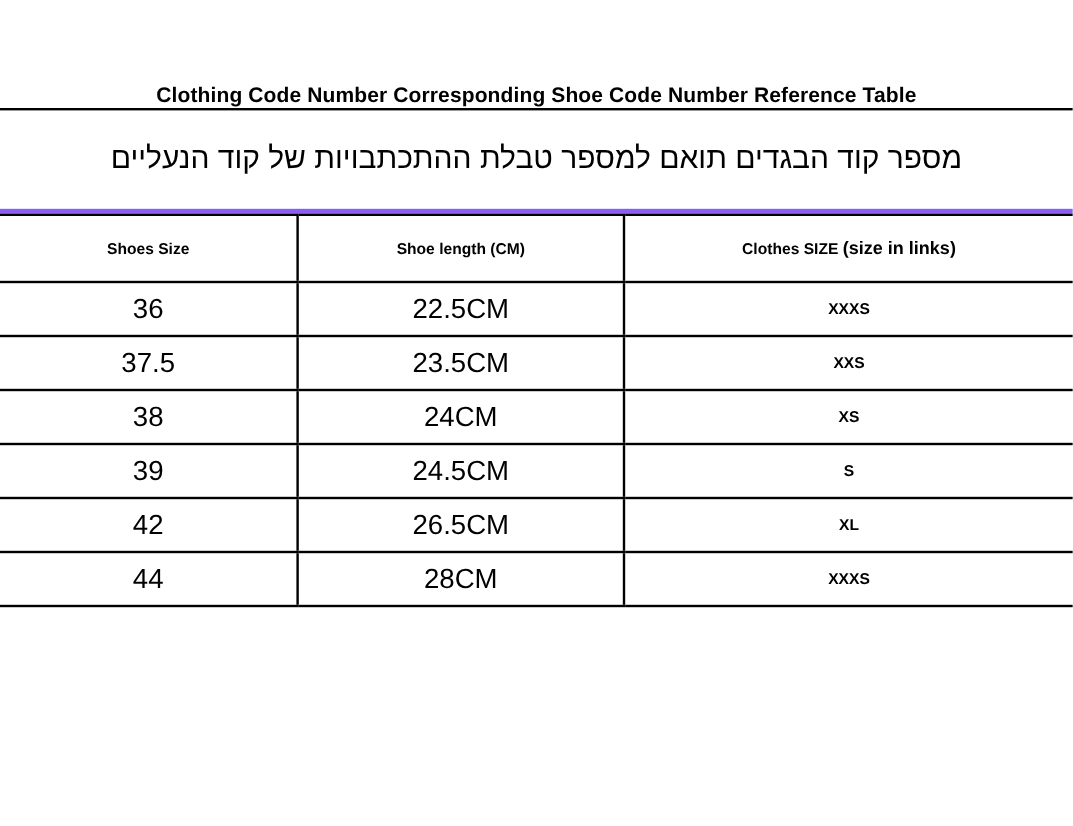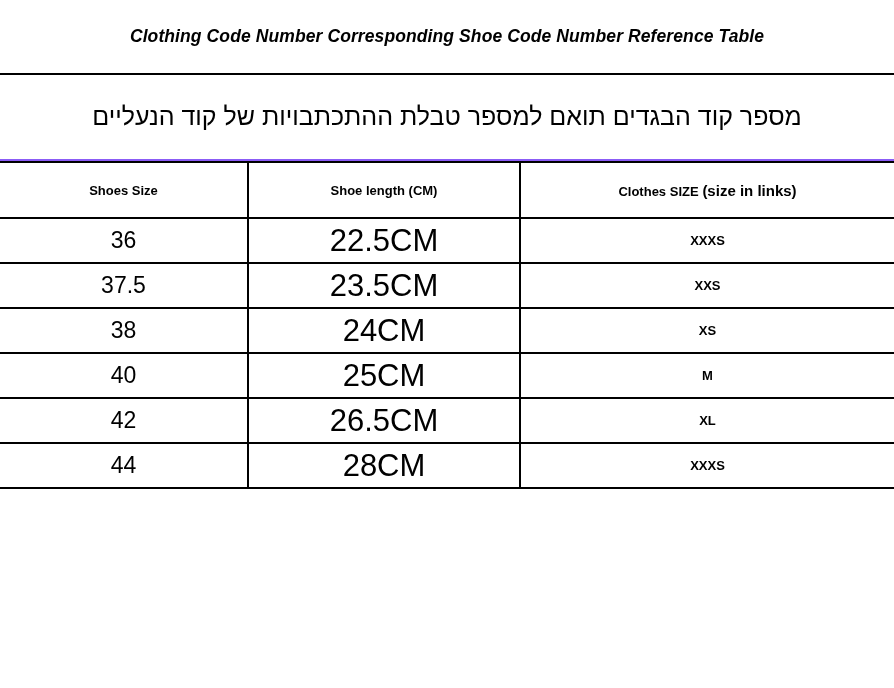--- a/index.html
+++ b/index.html
@@ -15,40 +15,39 @@
     overflow: hidden;
   }
   .page {
     position: relative;
     width: 894px;
     height: 688px;
     background: #ffffff;
     box-sizing: border-box;
   }
   .title-bar {
-    height: 75px;
+    height: 92px;
     display: flex;
-    align-items: center;
+    align-items: flex-end;
     justify-content: center;
     border-bottom: 2px solid #000000;
     box-sizing: border-box;
-    font-style: italic;
   }
   .title-text {
     font-size: 17.5px;
     font-weight: bold;
     letter-spacing: 0.1px;
     text-align: center;
   }
   .subtitle-bar {
     height: 86px;
     display: flex;
     align-items: center;
     justify-content: center;
-    border-bottom: 2px solid #8b5cf6;
+    border-bottom: 4px solid #8b5cf6;
     box-sizing: border-box;
     padding: 0 8px;
   }
   .subtitle-text {
     direction: rtl;
     font-size: 25px;
     font-weight: normal;
     text-align: center;
     line-height: 1.25;
   }
@@ -90,21 +89,21 @@
   }
   tbody tr {
     height: 45px;
   }
   tbody td.shoe-size {
     font-size: 23px;
     font-weight: normal;
     margin-top: 28px;
   }
   tbody td.shoe-length {
-    font-size: 31px;
+    font-size: 23px;
     font-weight: normal;
   }
   tbody td.clothes-size {
     font-size: 13px;
     font-weight: bold;
   }
 </style>
 </head>
 <body>
 
@@ -148,23 +147,23 @@
         <td class="shoe-size">37.5</td>
         <td class="shoe-length col-div">23.5CM</td>
         <td class="clothes-size col-div">XXS</td>
       </tr>
       <tr>
         <td class="shoe-size">38</td>
         <td class="shoe-length col-div">24CM</td>
         <td class="clothes-size col-div">XS</td>
       </tr>
       <tr>
-        <td class="shoe-size">40</td>
-        <td class="shoe-length col-div">25CM</td>
-        <td class="clothes-size col-div">M</td>
+        <td class="shoe-size">39</td>
+        <td class="shoe-length col-div">24.5CM</td>
+        <td class="clothes-size col-div">S</td>
       </tr>
       <tr>
         <td class="shoe-size">42</td>
         <td class="shoe-length col-div">26.5CM</td>
         <td class="clothes-size col-div">XL</td>
       </tr>
       <tr>
         <td class="shoe-size">44</td>
         <td class="shoe-length col-div">28CM</td>
         <td class="clothes-size col-div">XXXS</td>

